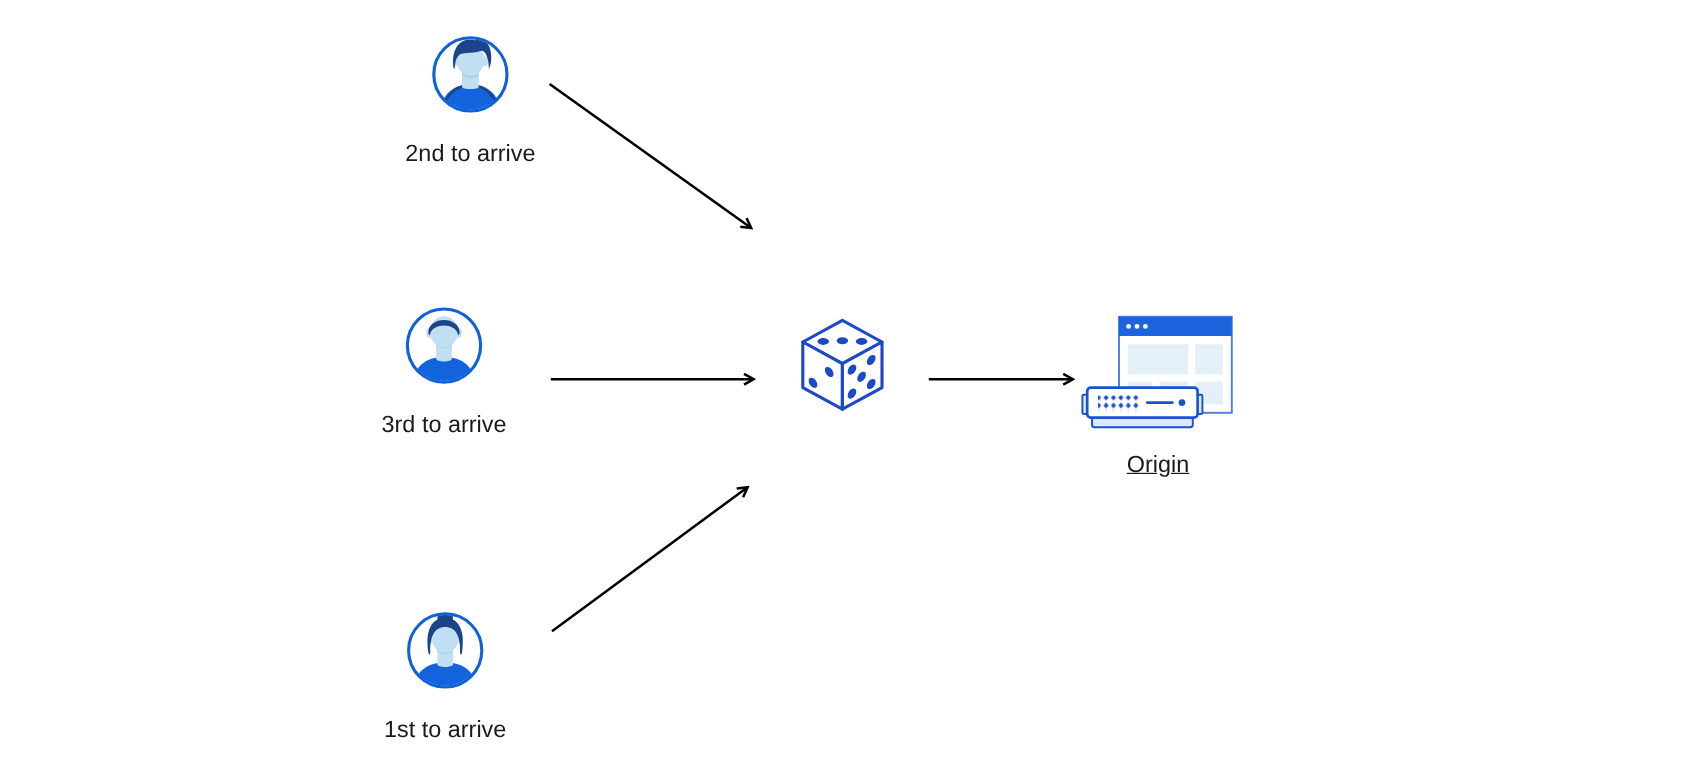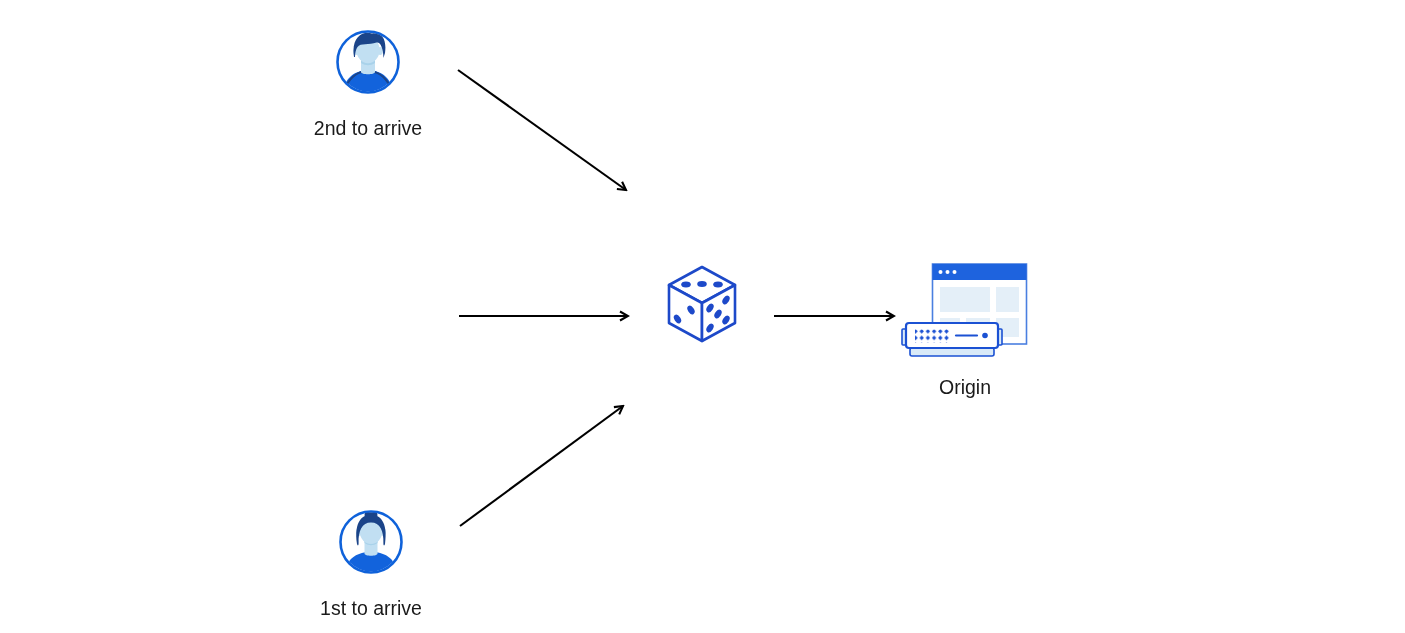--- a/index.html
+++ b/index.html
@@ -44,21 +44,21 @@
     align-items: center;
   }
   .node-label {
     margin-top: 22px;
     font-size: 19.5px;
     line-height: 1.1;
     color: var(--text-color);
     white-space: nowrap;
     text-align: center;
   }
-  #node-origin .node-label { margin-top: 15px; }
+  #node-origin .node-label { margin-top: 15px; text-decoration: underline; }
   
   .ring   { fill: #ffffff; stroke: var(--avatar-ring); stroke-width: 2.6; }
   .hair   { fill: var(--hair-navy); }
   .skin   { fill: var(--skin-blue); }
   .skin-shadow { fill: #a9d2ea; }
   .shirt  { fill: var(--shirt-blue); }
   .collar { fill: none; stroke: var(--hair-navy); stroke-width: 2; }
   
   .dice-face { fill: #ffffff; stroke: var(--dice-blue); stroke-width: 2.6; stroke-linejoin: round; }
   .dice-dot  { fill: var(--dice-blue); }
@@ -82,21 +82,21 @@
       <marker id="head" markerWidth="13" markerHeight="13" refX="11" refY="6.5" orient="auto" markerUnits="userSpaceOnUse">
         <path d="M3 2 L11 6.5 L3 11" class="arrow-line"></path>
       </marker>
     </defs>
     <line x1="458" y1="70" x2="626" y2="190" class="arrow-line" marker-end="url(#head)"></line>
     <line x1="459" y1="316" x2="628" y2="316" class="arrow-line" marker-end="url(#head)"></line>
     <line x1="460" y1="526" x2="623" y2="406" class="arrow-line" marker-end="url(#head)"></line>
     <line x1="774" y1="316" x2="894" y2="316" class="arrow-line" marker-end="url(#head)"></line>
   </svg>
 
-  <div class="node" id="node-second" style="left:300px; top:28px; width:136px;">
+  <div class="node" id="node-second" style="left:324px; top:28px; width:136px;">
     <svg width="68" height="68" viewBox="0 0 68 68">
       <defs>
           <clipPath id="c1">
             <circle cx="34" cy="34" r="29.5"></circle>
           </clipPath>
         </defs>
       <circle cx="34" cy="34" r="30.5" class="ring"></circle>
       <g clip-path="url(#c1)">
         <path class="shirt" d="M8 68 C10 49 21 42.5 34 42.5 C47 42.5 58 49 60 68 Z"></path>
         <path class="collar" d="M12 58 C19 45 27 43 34 43 C41 43 49 45 56 58"></path>
@@ -106,20 +106,41 @@
         <ellipse cx="46.2" cy="23" rx="2.6" ry="4" class="skin"></ellipse>
         <ellipse cx="34" cy="22" rx="11.6" ry="13.2" class="skin"></ellipse>
         <path class="hair" d="M20 29 C17 10 28 2.5 38 5.5 C47.5 3.5 53 11 51 25 L49.4 30
                  C49.4 19.5 46 13.5 42.5 14.5 C35 17.5 26.5 14.5 23.5 19
                  C21.8 21.5 21 25 21 29 Z"></path>
       </g>
     </svg>
     <div class="node-label">2nd to arrive</div>
   </div>
 
+  <div class="node" id="node-third" style="left:302px; top:254px; width:136px;">
+    <svg width="68" height="68" viewBox="0 0 68 68">
+      <defs>
+          <clipPath id="c2">
+            <circle cx="34" cy="34" r="29.5"></circle>
+          </clipPath>
+        </defs>
+      <circle cx="34" cy="34" r="30.5" class="ring"></circle>
+      <g clip-path="url(#c2)">
+        <path class="shirt" d="M7 68 C9 50 20 43.5 34 43.5 C48 43.5 59 50 61 68 Z"></path>
+        <path class="skin" d="M27.5 27 H40.5 V45 C40.5 48 27.5 48 27.5 45 Z"></path>
+        <path class="skin-shadow" d="M27.5 27 H40.5 V34 C36 37 32 37 27.5 34 Z"></path>
+        <ellipse cx="21.8" cy="23.5" rx="2.6" ry="4" class="skin"></ellipse>
+        <ellipse cx="46.2" cy="23.5" rx="2.6" ry="4" class="skin"></ellipse>
+        <ellipse cx="34" cy="22.5" rx="11.6" ry="13" class="skin"></ellipse>
+        <path class="hair" d="M21 24 C20 9 48 9 47 24 L45.8 25.5
+                 C44.5 14.5 23.5 14.5 22.2 25.5 Z"></path>
+      </g>
+    </svg>
+    <div class="node-label">3rd to arrive</div>
+  </div>
 
   <div class="node" id="node-first" style="left:303px; top:508px; width:136px;">
     <svg width="68" height="68" viewBox="0 0 68 68">
       <defs>
           <clipPath id="c3">
             <circle cx="34" cy="34" r="29.5"></circle>
           </clipPath>
         </defs>
       <circle cx="34" cy="34" r="30.5" class="ring"></circle>
       <g clip-path="url(#c3)">

